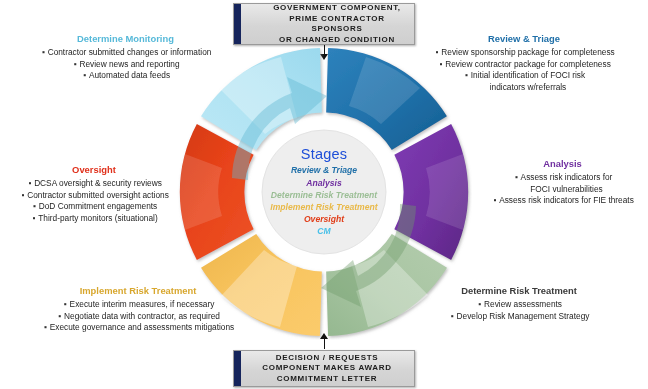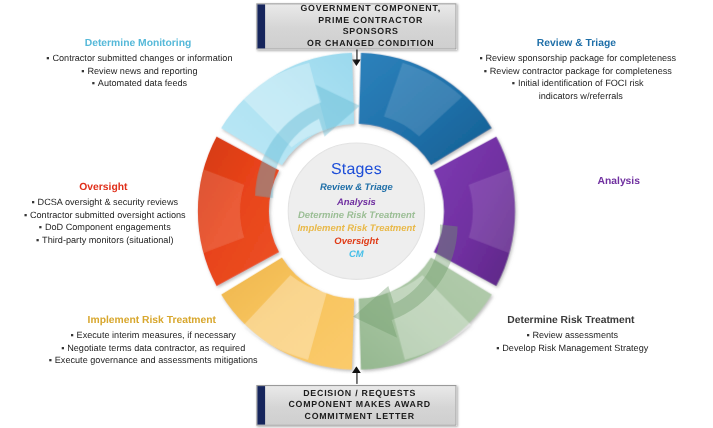--- a/index.html
+++ b/index.html
@@ -231,45 +231,50 @@
     <ul>
       <li><span class="bul">▪</span><span class="txt">Review sponsorship package for completeness</span></li>
       <li><span class="bul">▪</span><span class="txt">Review contractor package for completeness</span></li>
       <li><span class="bul">▪</span><span class="txt">Initial identification of FOCI risk</span></li>
       <li style="padding-left:8px"><span class="txt">indicators w/referrals</span></li>
     </ul>
   </div>
 
   <div class="callout" id="callout-an">
     <div class="ctitle" style="color:#7030A0">Analysis</div>
+    <ul>
+      <li><span class="bul">▪</span><span class="txt">Assess risk indicators for</span></li>
+      <li style="padding-left:8px"><span class="txt">FOCI vulnerabilities</span></li>
+      <li><span class="bul">▪</span><span class="txt">Assess risk indicators for FIE threats</span></li>
+    </ul>
   </div>
 
   <div class="callout" id="callout-drt">
     <div class="ctitle" style="color:#3A3A3A">Determine Risk Treatment</div>
     <ul>
       <li><span class="bul">▪</span><span class="txt">Review assessments</span></li>
       <li><span class="bul">▪</span><span class="txt">Develop Risk Management Strategy</span></li>
     </ul>
   </div>
 
   <div class="callout" id="callout-irt">
     <div class="ctitle" style="color:#D8A72E">Implement Risk Treatment</div>
     <ul>
       <li><span class="bul">▪</span><span class="txt">Execute interim measures, if necessary</span></li>
-      <li><span class="bul">▪</span><span class="txt">Negotiate terms data contractor, as required</span></li>
+      <li><span class="bul">▪</span><span class="txt">Negotiate data with contractor, as required</span></li>
       <li><span class="bul">▪</span><span class="txt">Execute governance and assessments mitigations</span></li>
     </ul>
   </div>
 
   <div class="callout" id="callout-ov">
     <div class="ctitle" style="color:#E0301B">Oversight</div>
     <ul>
       <li><span class="bul">▪</span><span class="txt">DCSA oversight &amp; security reviews</span></li>
       <li><span class="bul">▪</span><span class="txt">Contractor submitted oversight actions</span></li>
-      <li><span class="bul">▪</span><span class="txt">DoD Component engagements</span></li>
+      <li><span class="bul">▪</span><span class="txt">DoD Commitment engagements</span></li>
       <li><span class="bul">▪</span><span class="txt">Third-party monitors (situational)</span></li>
     </ul>
   </div>
 
   <div class="conn" id="conn-bottom"></div>
   <div class="arrowhead" id="arrow-bottom-head"></div>
   <div class="banner" id="banner-bottom">
     <div class="tab"></div>
     <div class="btxt">
       <span>Decision / Requests</span>

